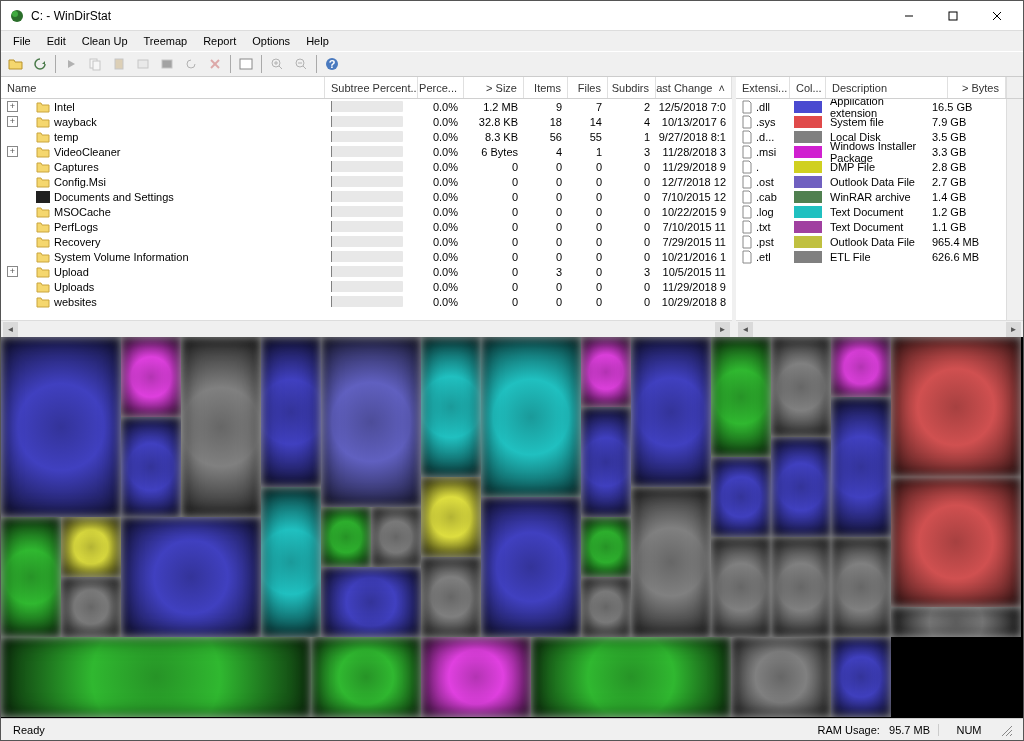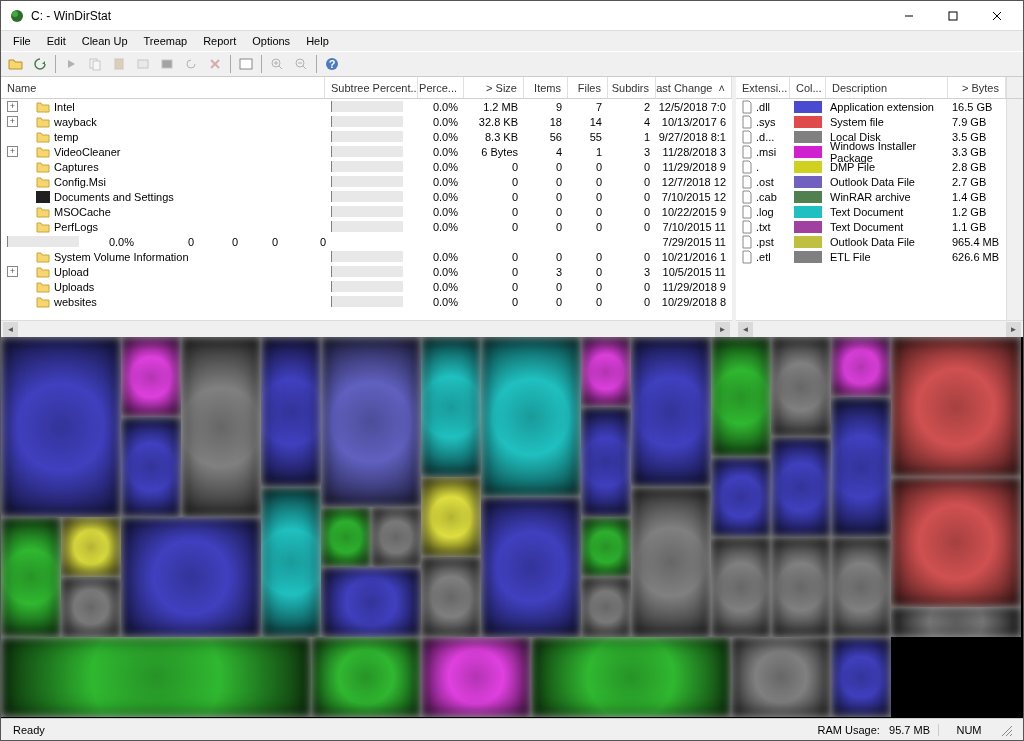--- a/index.html
+++ b/index.html
@@ -399,20 +399,30 @@
             </div>
           </div>
           <div class="cell r" style="width:46px">0.0%</div>
           <div class="cell r" style="width:60px">0</div>
           <div class="cell r" style="width:44px">0</div>
           <div class="cell r" style="width:40px">0</div>
           <div class="cell r" style="width:48px">0</div>
           <div class="cell r" style="flex:1">7/10/2015  11</div>
         </div>
         <div class="row">
+          <div class="cell" style="width:324px">
+            <span class="expander blank"></span>
+            <span style="width:14px"></span>
+            <span class="folder-icon">
+              <svg width="14" height="12">
+                <path d="M1 2h4l1 2h7v7H1z" fill="#f5d76e" stroke="#caa53c"></path>
+              </svg>
+            </span>
+            <span>Recovery</span>
+          </div>
           <div class="cell" style="width:93px">
             <div class="pct-bar">
               <div class="fill" style="width:1%"></div>
             </div>
           </div>
           <div class="cell r" style="width:46px">0.0%</div>
           <div class="cell r" style="width:60px">0</div>
           <div class="cell r" style="width:44px">0</div>
           <div class="cell r" style="width:40px">0</div>
           <div class="cell r" style="width:48px">0</div>
@@ -518,21 +528,21 @@
   </div>
 
   <div class="right-pane">
     <div class="list-header">
       <div class="hcol" style="width:54px">Extensi...</div>
       <div class="hcol" style="width:36px">Col...</div>
       <div class="hcol" style="flex:1">Description</div>
       <div class="hcol r" style="width:58px">&gt; Bytes</div>
       <div class="vscroll-ph"></div>
     </div>
-    <div style="display:flex; flex:1; overflow:hidden;">
+    <div style="display:flex; flex:1; overflow:hidden;gap:20px;">
       <div class="list-body" id="right-rows" style="flex:1">
           <div class="ext-row">
             <div class="cell" style="width:54px">
               <span class="ext-icon">
                 <svg width="12" height="14">
                   <path d="M2 1h6l2 2v10H2z" fill="#fff" stroke="#888"></path>
                 </svg>
               </span>
               <span>.dll</span>
             </div>

